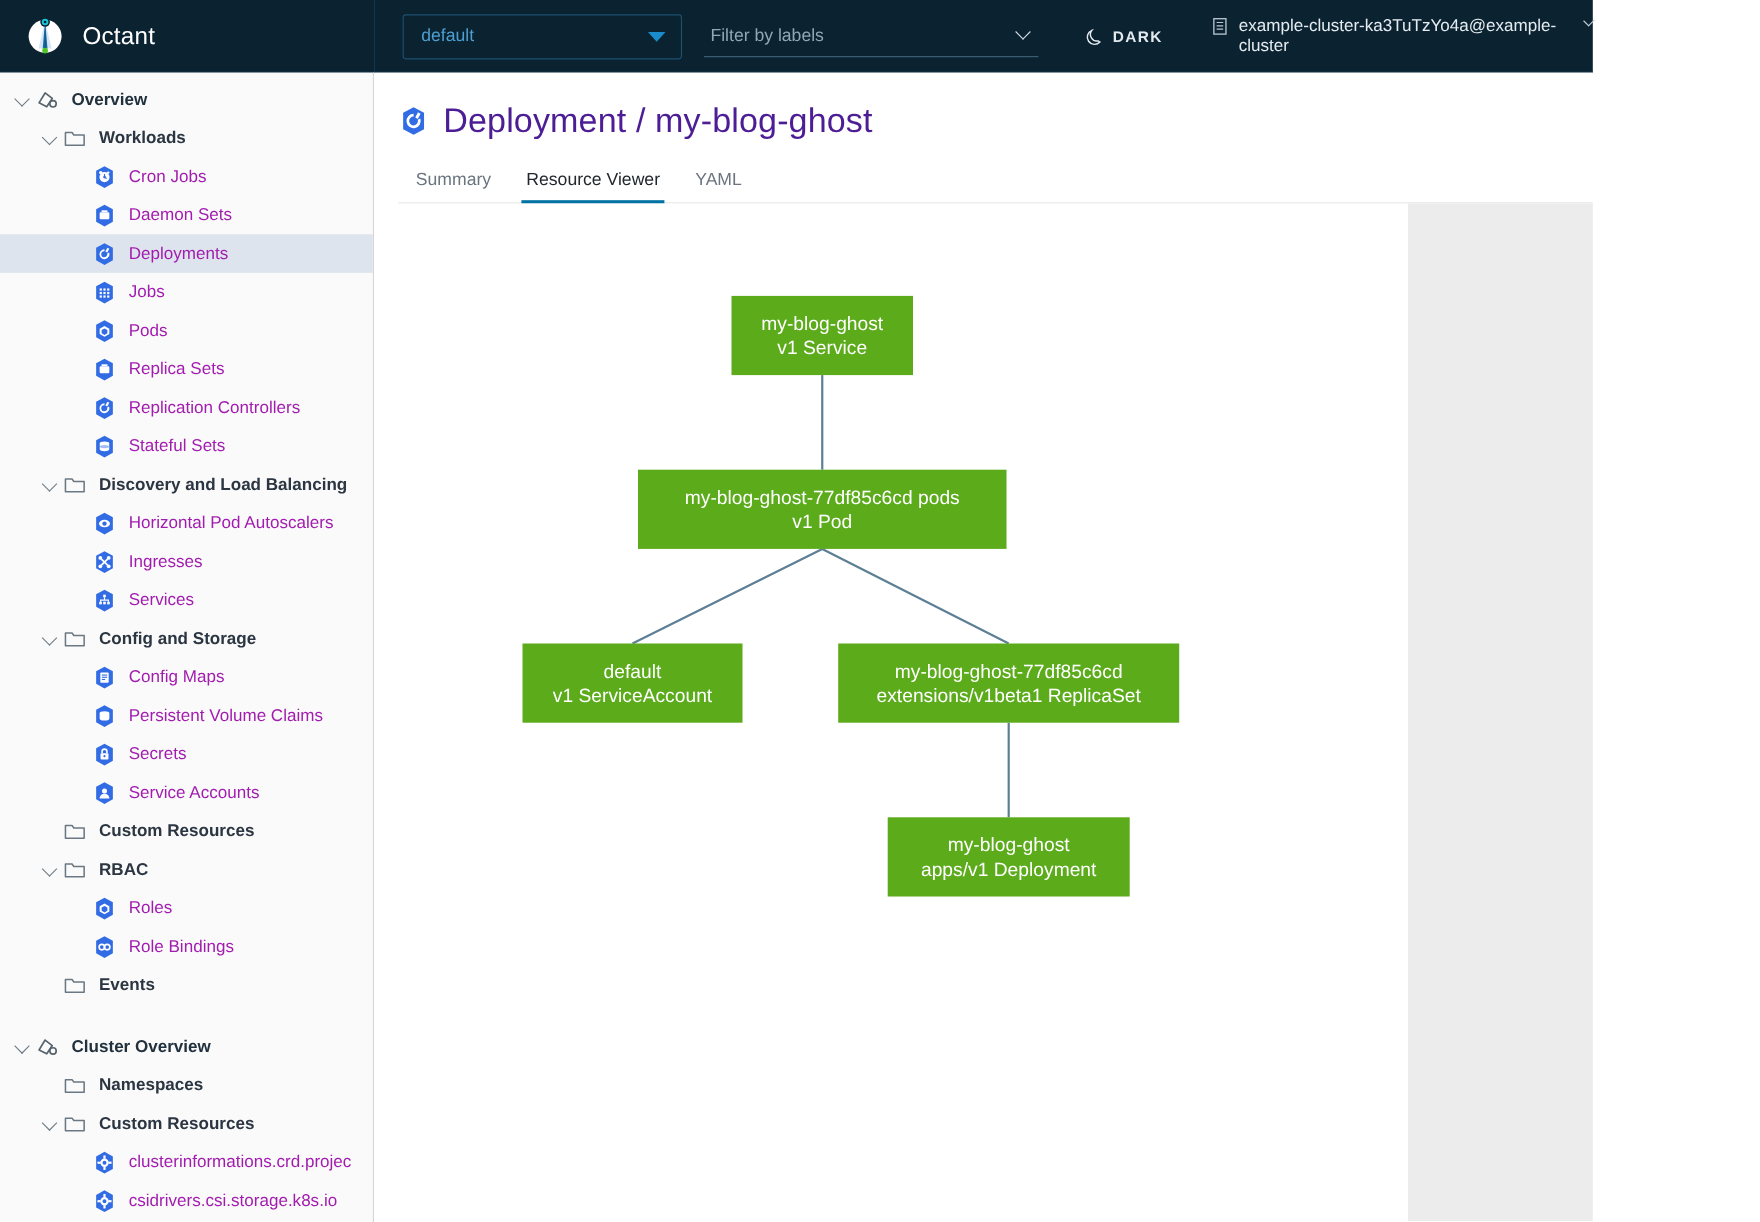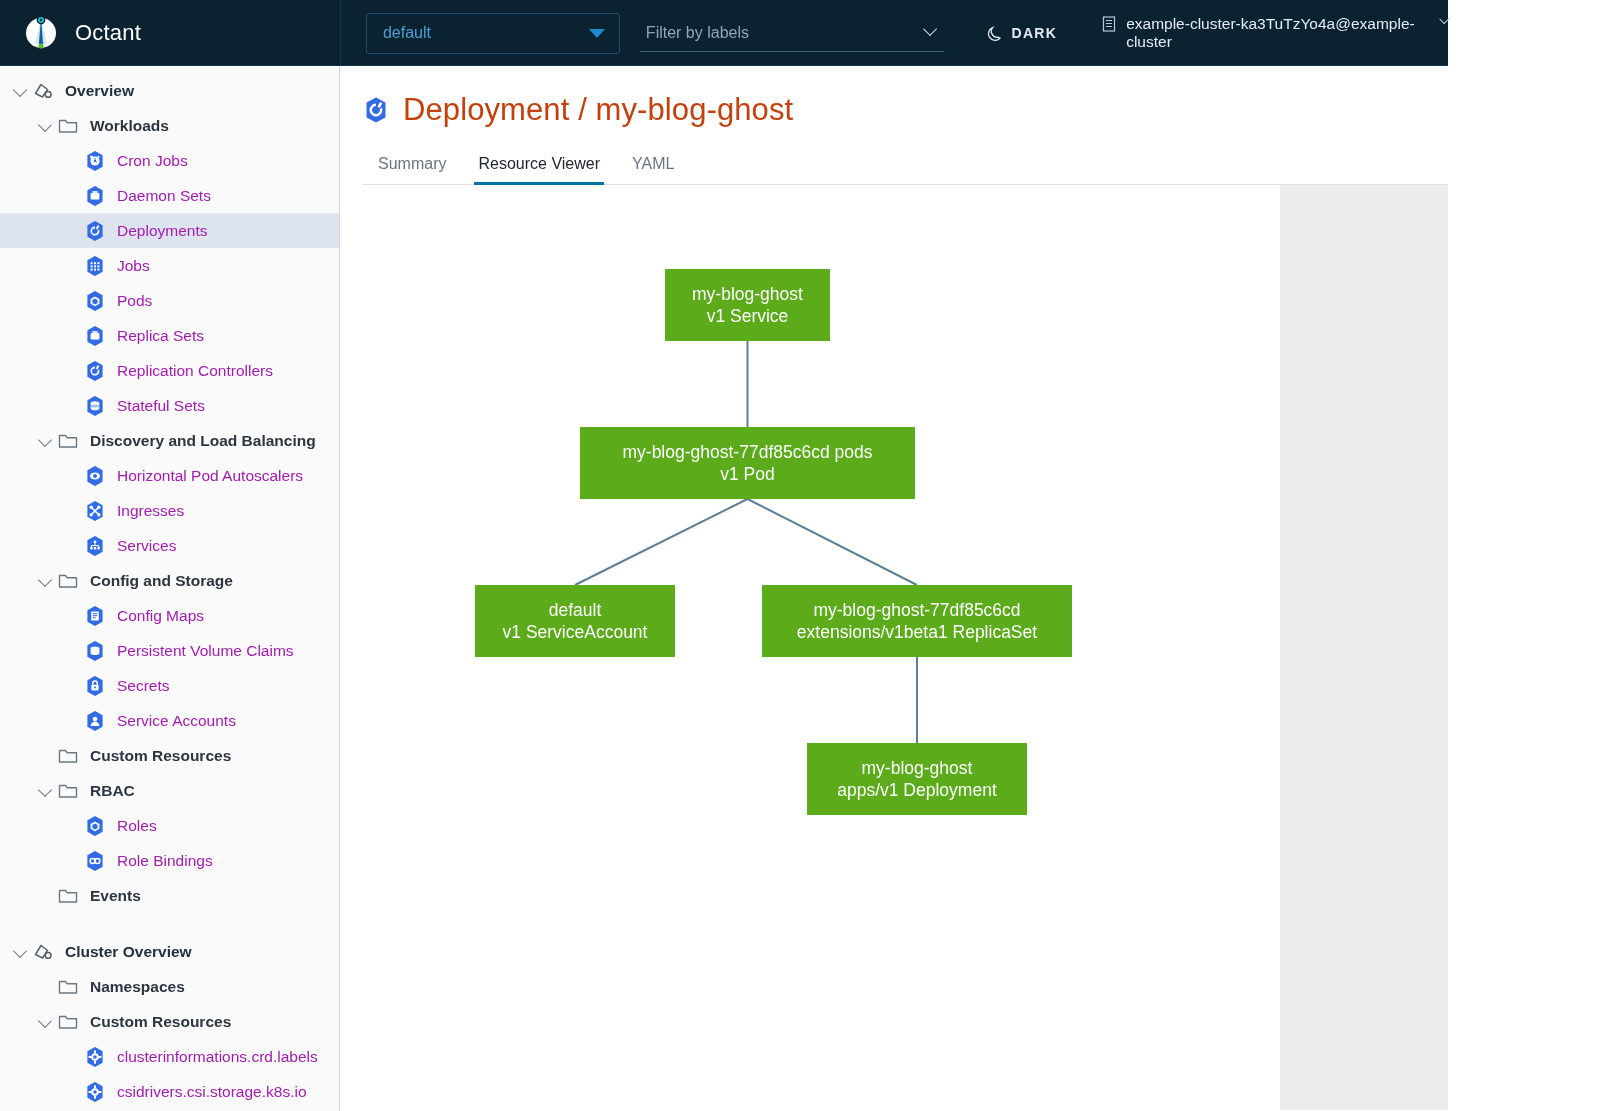--- a/index.html
+++ b/index.html
@@ -110,21 +110,21 @@
   .lvl1 { padding-left: 35px; }
   .lvl2 { padding-left: 62px; }
   .lvl2 .ico { margin-right: 11px; }
 
   
   #main { flex: 1 1 auto; background: #ffffff; position: relative; overflow: hidden;}
   .page-head { padding: 26px 0 0 22px; }
   .page-title { display: flex; align-items: center; gap: 13px; }
   .page-title .tico { width: 28px; height: 28px; display:block;}
   .page-title h1 {
-    font-size: 31px; font-weight: normal; color: #c2410c; letter-spacing: .1px;
+    font-size: 31px; font-weight: normal; color: #4c1d95; letter-spacing: .1px;
   }
   .tabs {
     display: flex; align-items: flex-end; gap: 0;
     margin-top: 21px; margin-left: 0;
     border-bottom: 1px solid #e0e0e0;
     width: 1183px;
   }
   .tab {
     font-size: 16px; color: #6a7580; padding: 6px 16px 11px 16px;
     position: relative; white-space:nowrap;
@@ -529,21 +529,21 @@
               <polygon points="11,1.1 18.6,5.3 18.6,16.7 11,20.9 3.4,16.7 3.4,5.3" fill="#326ce5"></polygon>
               <path d="M11 7.2a3.8 3.8 0 1 0 3.8 3.8 3.8 3.8 0 0 0-3.8-3.8zm0 5.6a1.8 1.8 0 1 1 1.8-1.8 1.8 1.8 0 0 1-1.8 1.8z" fill="#fff"></path>
               <g fill="#fff">
                 <rect x="10" y="4.4" width="2" height="3"></rect>
                 <rect x="10" y="14.6" width="2" height="3"></rect>
                 <rect x="4.6" y="10" width="3" height="2"></rect>
                 <rect x="14.4" y="10" width="3" height="2"></rect>
               </g>
             </svg>
           </span>
-          <span class="nav-label">clusterinformations.crd.labels</span>
+          <span class="nav-label">clusterinformations.crd.projec</span>
         </div>
         <div class="nav-row lvl2">
           <span class="twisty"></span>
           <span class="ico">
             <svg viewBox="0 0 22 22" width="22" height="22">
               <polygon points="11,1.1 18.6,5.3 18.6,16.7 11,20.9 3.4,16.7 3.4,5.3" fill="#326ce5"></polygon>
               <path d="M11 7.2a3.8 3.8 0 1 0 3.8 3.8 3.8 3.8 0 0 0-3.8-3.8zm0 5.6a1.8 1.8 0 1 1 1.8-1.8 1.8 1.8 0 0 1-1.8 1.8z" fill="#fff"></path>
               <g fill="#fff">
                 <rect x="10" y="4.4" width="2" height="3"></rect>
                 <rect x="10" y="14.6" width="2" height="3"></rect>

